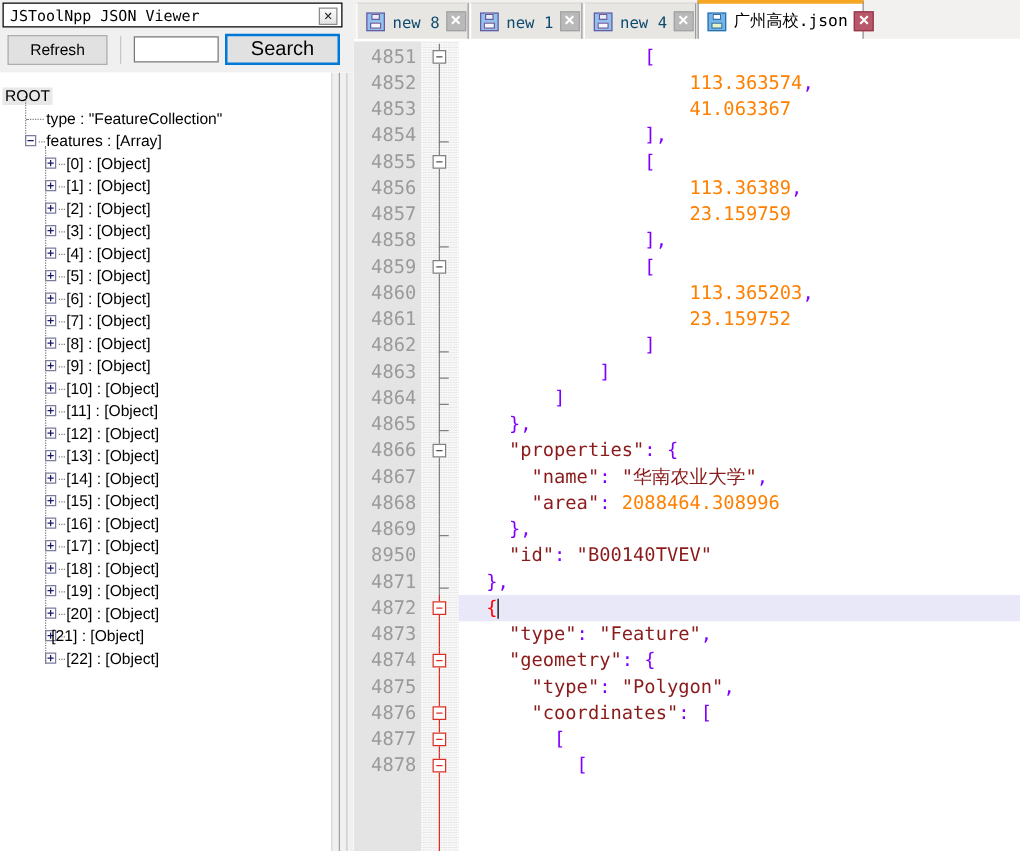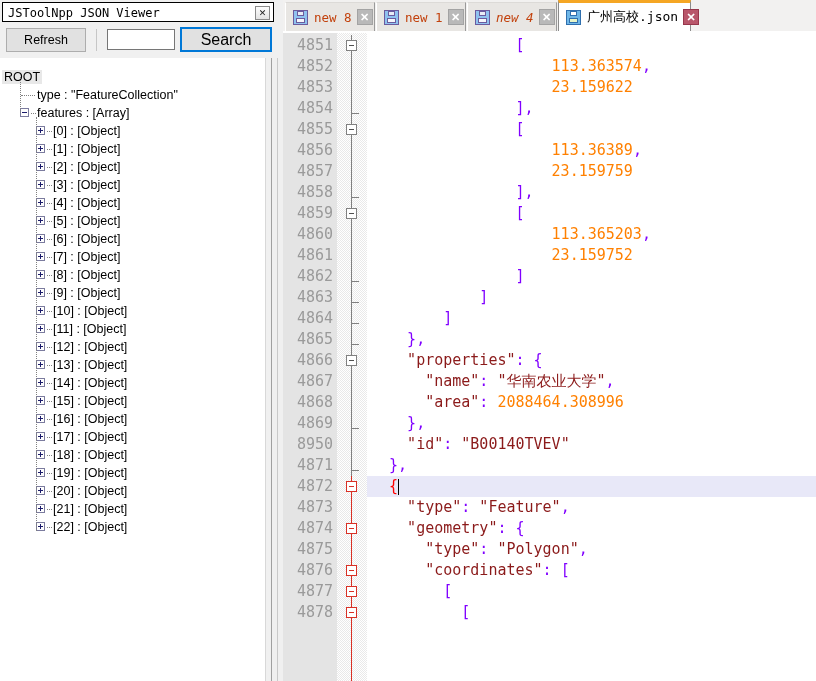--- a/index.html
+++ b/index.html
@@ -105,21 +105,21 @@
     border:1.5px solid #6b5b9e;background:#8fc2ef;}
   .floppy .shutter{position:absolute;left:4px;top:1px;width:7px;height:5px;background:#e9eef6;border:1px solid #6b5b9e;box-sizing:border-box;}
   .floppy .lbl{position:absolute;left:3px;top:8px;width:9px;height:5px;background:#f5f7fb;border:1px solid #6b5b9e;box-sizing:border-box;}
   .floppy.act .body{border-color:#2f6fae;background:#6fb7e8;}
   .floppy.act .shutter{border-color:#2f6fae;background:#ffffff;}
   .floppy.act .lbl{border-color:#2f6fae;background:#e6f4c9;}
   .tabname{
     margin-left:6px;font-size:12.5px;white-space:nowrap;
     font-family:"DejaVu Sans Mono","Liberation Mono",monospace;
   }
-  .tab.inactive .tabname{color:#c2410c;}
+  .tab.inactive .tabname{color:#0c4a6e;}
   .tab.active .tabname{color:#000;font-size:13px;}
   .tabclose{
     width:16px;height:16px;margin-left:5px;margin-right:5px;flex:0 0 auto;
     display:flex;align-items:center;justify-content:center;
     font-size:11px;font-weight:bold;line-height:1;font-family:"Liberation Sans",sans-serif;
   }
   .tab.inactive .tabclose{background:#b9b9b9;color:#ffffff;border:1px solid #a3a3a3;box-sizing:border-box;}
   .tab.active .tabclose{background:#b8566a;color:#ffffff;border:1px solid #97364b;box-sizing:border-box;}
 
   
@@ -312,21 +312,21 @@
             <i class="h"></i>
             <i class="v"></i>
           </div>
           <div class="tdots" style="left: 47px; top: 433px; width: 5px;"></div>
           <div class="tnode" style="left: 53px; top: 424px;"><span class="tlabel">[20] : [Object]</span></div>
           <div class="tbox" style="left: 36px; top: 446px;">
             <i class="h"></i>
             <i class="v"></i>
           </div>
           <div class="tdots" style="left: 47px; top: 451px; width: 5px;"></div>
-          <div class="tnode" style="left: 53px; top: 442px;"><span class="tlabel">[21] : [Object]</span></div>
+          <div class="tnode" style="left: 41px; top: 442px;"><span class="tlabel">[21] : [Object]</span></div>
           <div class="tbox" style="left: 36px; top: 464px;">
             <i class="h"></i>
             <i class="v"></i>
           </div>
           <div class="tdots" style="left: 47px; top: 469px; width: 5px;"></div>
           <div class="tnode" style="left: 53px; top: 460px;"><span class="tlabel">[22] : [Object]</span></div>
           <div class="tvline" style="left: 20px; top: 19px; height: 36px;"></div>
           <div class="tvline" style="left: 36px; top: 59px; height: 414px;"></div>
         </div>
       <div class="jt-vscroll"></div>
@@ -360,21 +360,21 @@
           <div class="tabclose">✕</div>
         </div>
         <div class="tab inactive" style="left: 184px; width: 90px;">
           <div class="tabico">
             <span class="floppy">
               <span class="body"></span>
               <span class="shutter"></span>
               <span class="lbl"></span>
             </span>
           </div>
-          <div class="tabname" style="flex: 1 1 auto; text-align: right; font-style: italic;">new 4</div>
+          <div class="tabname" style="flex: 1 1 auto; text-align: right;">new 4</div>
           <div class="tabclose">✕</div>
         </div>
         <div class="tab active" style="left: 275px; width: 133px;">
           <div class="tabico">
             <span class="floppy act">
               <span class="body"></span>
               <span class="shutter"></span>
               <span class="lbl"></span>
             </span>
           </div>
@@ -476,21 +476,21 @@
           </div>
           <div class="foldline red" style="top: 569px; height: 21px;"></div>
           <div class="foldbox red" style="top: 574px;">
             <i></i>
           </div>
           <div class="foldline red" style="top: 590px; height: 58px;"></div>
         </div>
       <div class="codearea" id="codearea">
           <div class="cl" style="top: 2px; left: 148.48px;"><span class="s-punct">[</span></div>
           <div class="cl" style="top: 23px; left: 184.6px;"><span class="s-num">113.363574</span><span class="s-punct">,</span></div>
-          <div class="cl" style="top: 44px; left: 184.6px;"><span class="s-num">23.159622</span></div>
+          <div class="cl" style="top: 44px; left: 184.6px;"><span class="s-num">41.063367</span></div>
           <div class="cl" style="top: 65px; left: 148.48px;"><span class="s-punct">]</span><span class="s-punct">,</span></div>
           <div class="cl" style="top: 86px; left: 148.48px;"><span class="s-punct">[</span></div>
           <div class="cl" style="top: 107px; left: 184.6px;"><span class="s-num">113.36389</span><span class="s-punct">,</span></div>
           <div class="cl" style="top: 128px; left: 184.6px;"><span class="s-num">23.159759</span></div>
           <div class="cl" style="top: 149px; left: 148.48px;"><span class="s-punct">]</span><span class="s-punct">,</span></div>
           <div class="cl" style="top: 170px; left: 148.48px;"><span class="s-punct">[</span></div>
           <div class="cl" style="top: 191px; left: 184.6px;"><span class="s-num">113.365203</span><span class="s-punct">,</span></div>
           <div class="cl" style="top: 212px; left: 184.6px;"><span class="s-num">23.159752</span></div>
           <div class="cl" style="top: 233px; left: 148.48px;"><span class="s-punct">]</span></div>
           <div class="cl" style="top: 254px; left: 112.36px;"><span class="s-punct">]</span></div>

